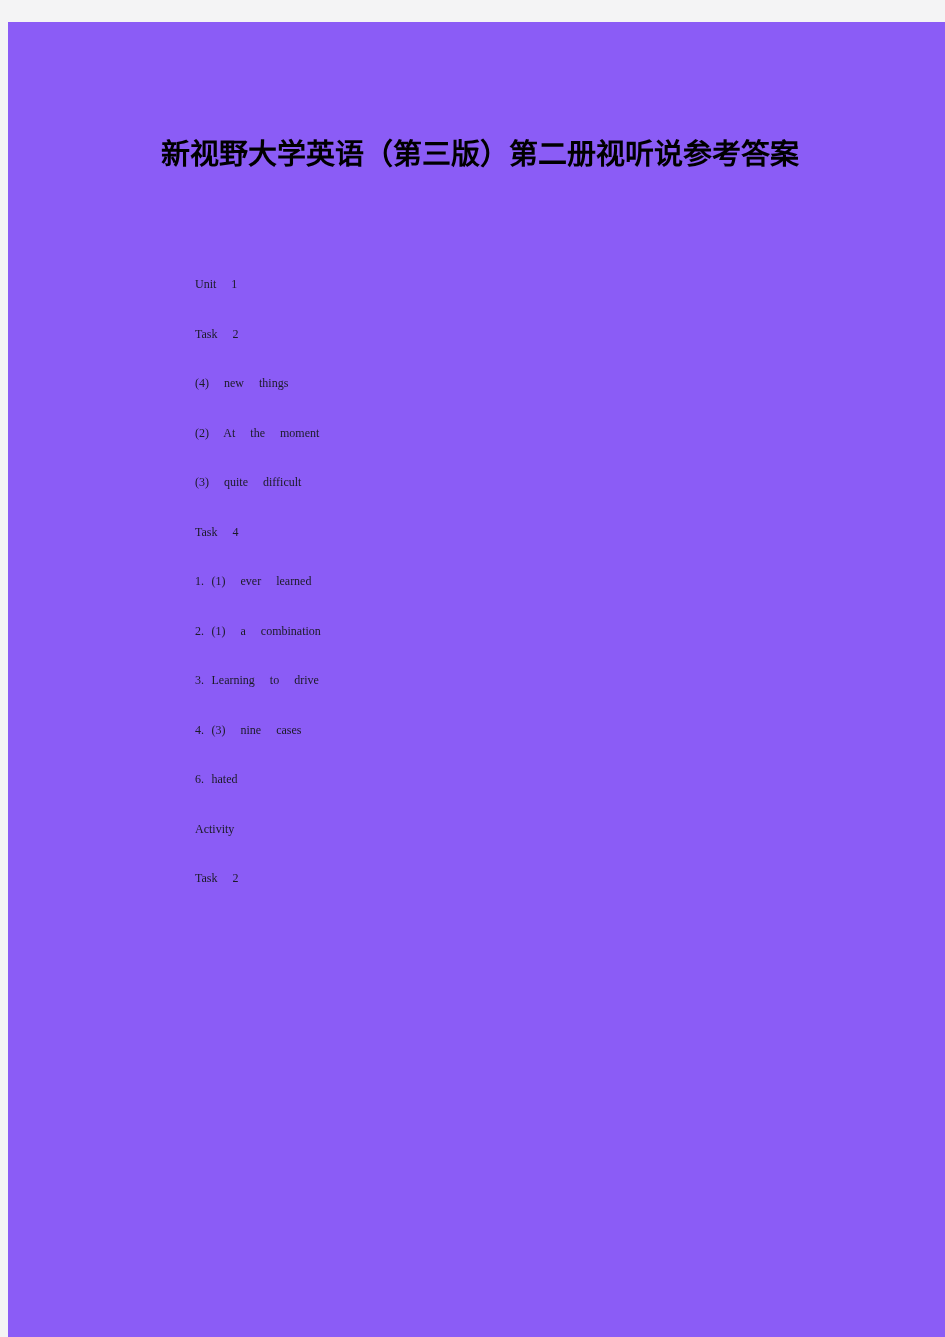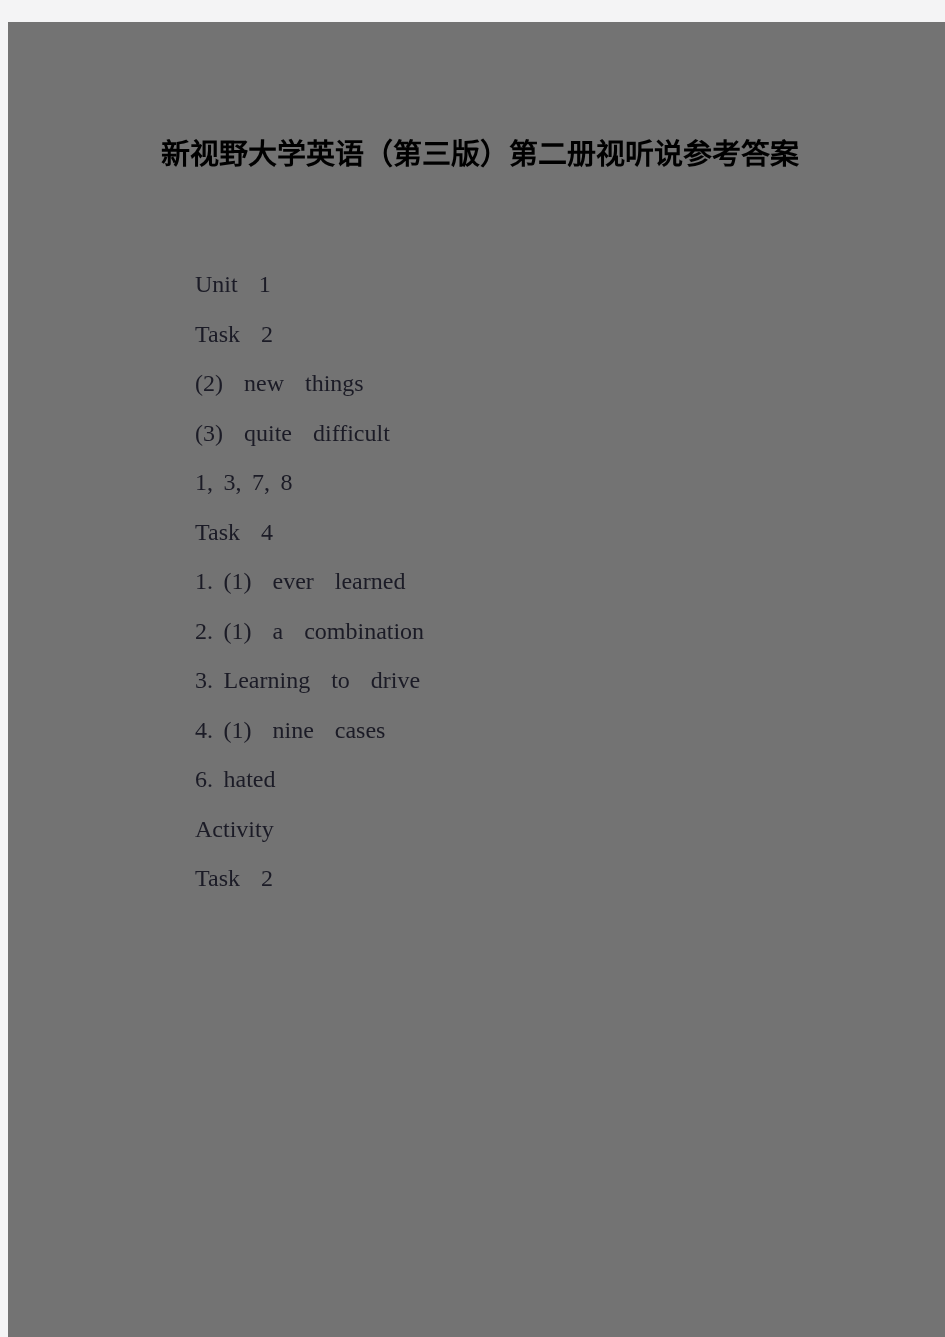--- a/index.html
+++ b/index.html
@@ -15,21 +15,21 @@
     overflow: hidden;
   }
 
   
   .page-sheet {
     position: absolute;
     left: 8px;
     top: 22px;
     width: 937px;
     height: 1315px;
-    background: #737373;
+    background: #8b5cf6;
   }
 
   .doc-title {
     position: absolute;
     left: 153px;
     top: 113px;
     width: 700px;
     font-family: "DejaVu Sans", "Liberation Sans", sans-serif;
     font-size: 29px;
     font-weight: bold;
@@ -41,44 +41,44 @@
 
   .body-block {
     position: absolute;
     left: 187px;
     top: 238px;
     width: 680px;
   }
 
   .doc-line {
     font-family: "Liberation Serif", "DejaVu Serif", serif;
-    font-size: 24px;
+    font-size: 12px;
     line-height: 49.5px;
     color: #1b1b26;
     word-spacing: 4.5px;
     white-space: pre;
     height: 49.5px;
   }
 </style>
 </head>
 <body>
 
 <div class="page-sheet">
 
   <div class="doc-title">新视野大学英语（第三版）第二册视听说参考答案</div>
 
   <div class="body-block">
     <div class="doc-line">Unit  1</div>
     <div class="doc-line">Task  2</div>
-    <div class="doc-line">(2)  new  things</div>
+    <div class="doc-line">(4)  new  things</div>
+    <div class="doc-line">(2)  At  the  moment</div>
     <div class="doc-line">(3)  quite  difficult</div>
-    <div class="doc-line">1, 3, 7, 8</div>
     <div class="doc-line">Task  4</div>
     <div class="doc-line">1. (1)  ever  learned</div>
     <div class="doc-line">2. (1)  a  combination</div>
     <div class="doc-line">3. Learning  to  drive</div>
-    <div class="doc-line">4. (1)  nine  cases</div>
+    <div class="doc-line">4. (3)  nine  cases</div>
     <div class="doc-line">6. hated</div>
     <div class="doc-line">Activity</div>
     <div class="doc-line">Task  2</div>
   </div>
 
 </div>
 
 </body></html>

